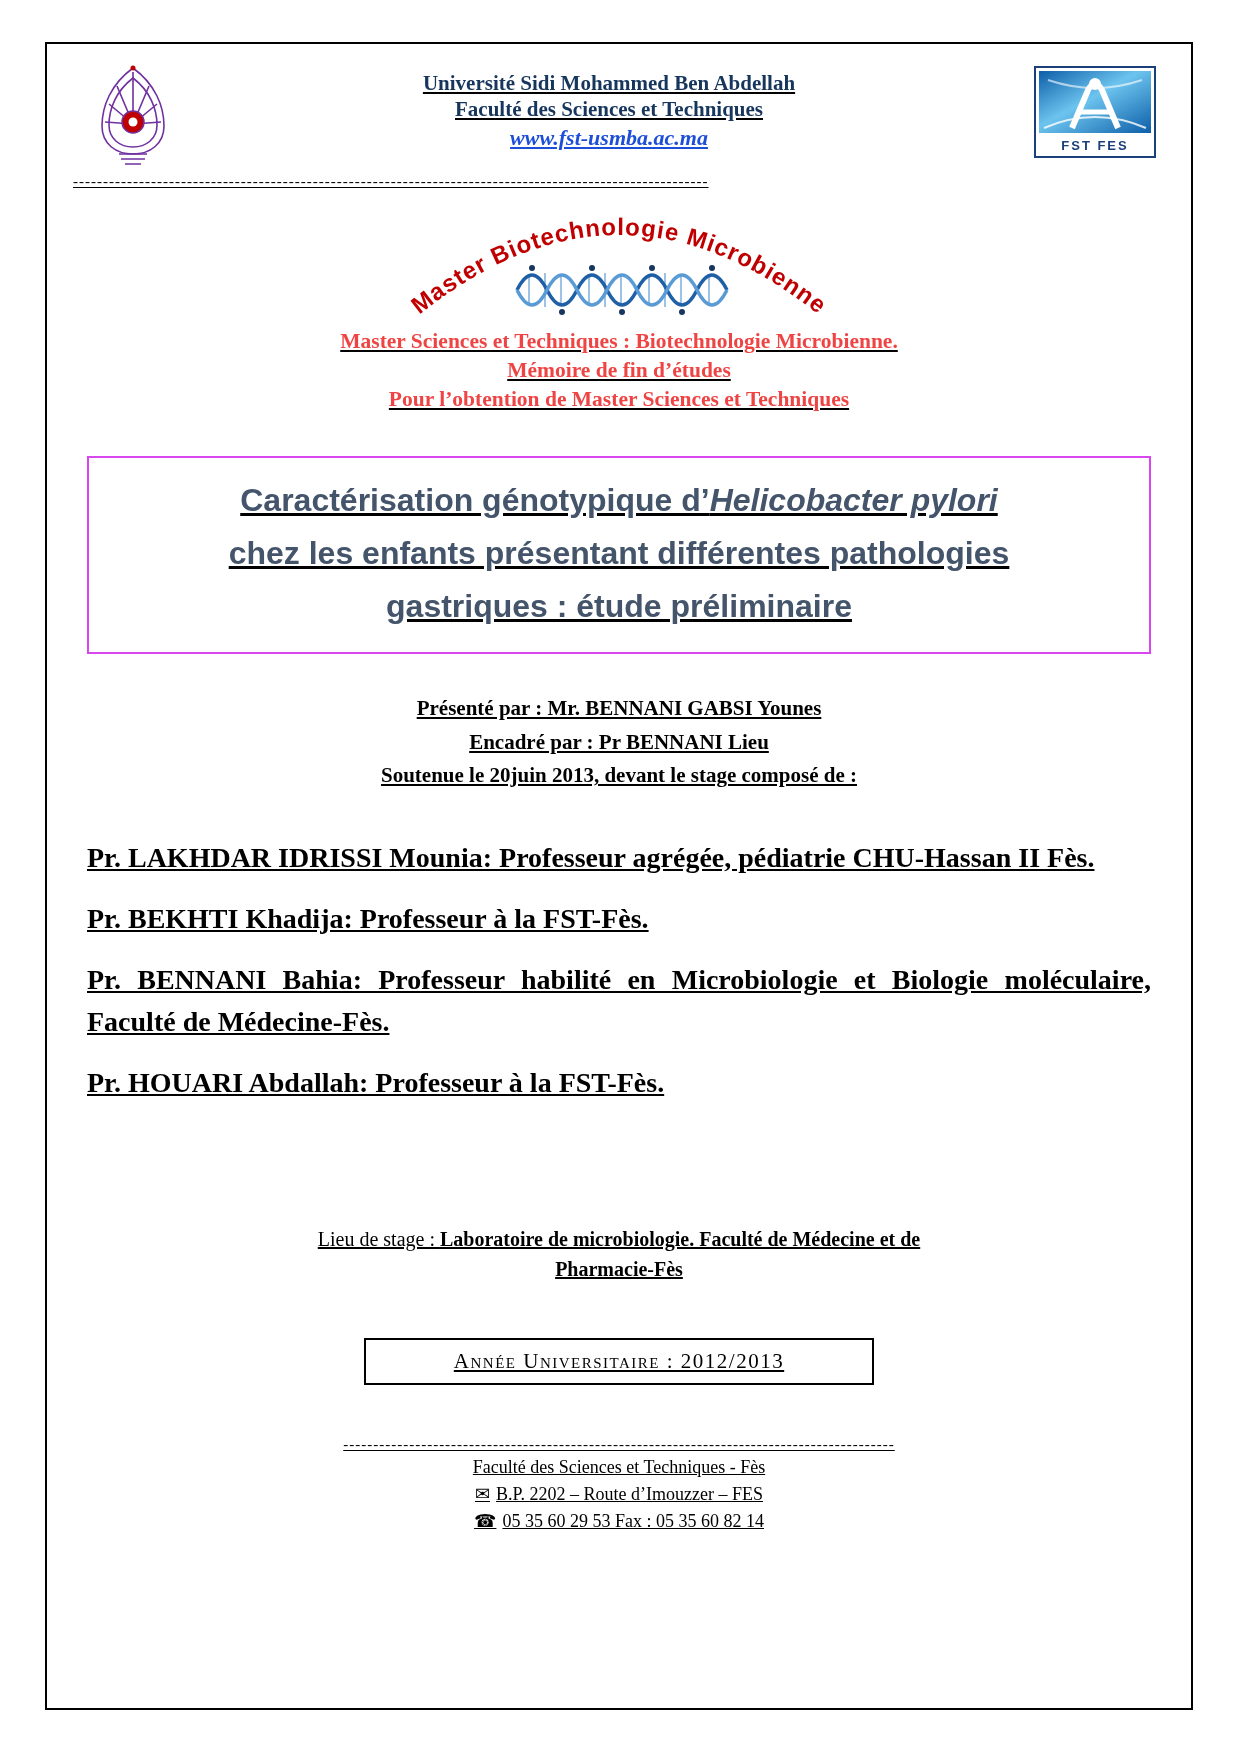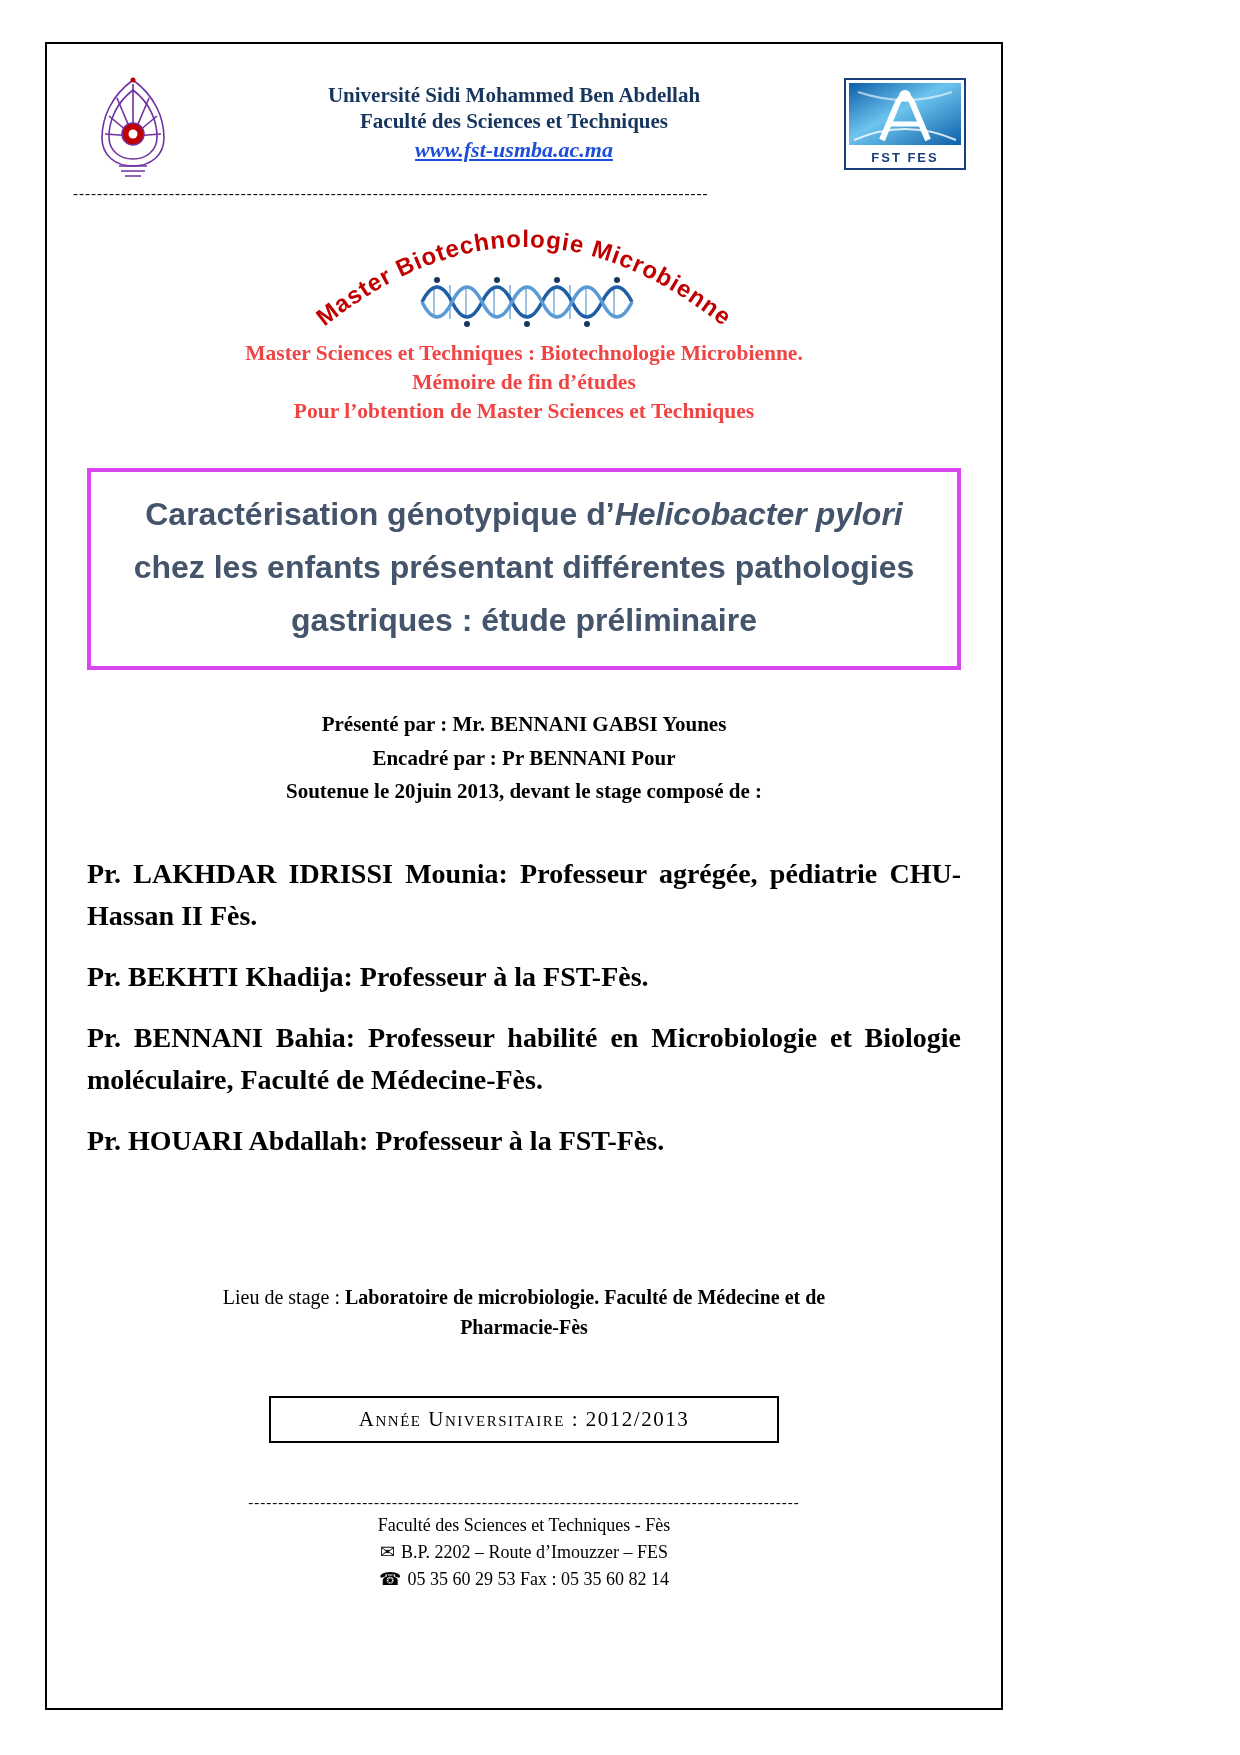--- a/index.html
+++ b/index.html
@@ -1,43 +1,43 @@
 <!DOCTYPE html>
 <html><head>
 <meta charset="utf-8">
 <style>
   html,body{margin:0;padding:0;background:#ffffff;}
   body{
     width:1240px;height:1755px;position:relative;
     font-family:"Liberation Serif", serif;color:#000;
   }
   .page-border{
-    position:absolute;left:45px;top:42px;width:958px;height:1668px;
+    position:absolute;left:45px;top:42px;width:1148px;height:1668px;
     border:2px solid #000;box-sizing:border-box;
-    padding:28px 26px;overflow:hidden;
+    padding:16px 26px;overflow:hidden;text-decoration:underline;
   }
   
   .header-row{display:flex;align-items:flex-start;}
   .header-left{width:120px;display:flex;justify-content:center;padding-top:4px;}
   .header-center{flex:1;text-align:center;padding-top:10px;}
   .header-right{width:140px;display:flex;justify-content:center;padding-top:6px;}
   .uni-line{font-size:21px;font-weight:bold;color:#17365D;line-height:1.25;}
   .website{font-size:22px;font-weight:bold;font-style:italic;color:#1d4ed8;text-decoration:underline;margin-top:2px;display:inline-block;}
   .dashline{
     font-size:15px;letter-spacing:1px;white-space:nowrap;overflow:hidden;
     text-align:left;color:#000;margin-top:6px;line-height:1;
   }
   .dashline.bottom{width:88%;margin:52px auto 0;text-align:center;}
   
   .master-logo{display:block;margin:4px auto 0;}
   .program{ text-align:center;margin-top:2px; }
   .program p{margin:4px 0;font-size:21.5px;font-weight:bold;color:#ef4444;}
   
   .title-box{
-    margin:44px 14px 0;border:4px solid #d946ef;
+    margin:44px 14px 0;border:2px solid #d946ef;
     padding:16px 12px 20px;text-align:center;
     font-family:"Liberation Sans", sans-serif;
     font-size:32px;font-weight:bold;color:#44546A;line-height:1.65;
   }
   .title-box .it{font-style:italic;}
   
   .presentation{margin-top:40px;text-align:center;}
   .presentation p{margin:4px 0;font-size:21px;font-weight:bold;line-height:1.4;}
   
   .jury{margin:46px 14px 0;}
@@ -152,21 +152,21 @@
   </div>
 
   <div class="title-box">
     <div><span>Caractérisation génotypique d’</span><span class="it">Helicobacter pylori</span></div>
     <div>chez les enfants présentant différentes pathologies</div>
     <div>gastriques : étude préliminaire</div>
   </div>
 
   <div class="presentation">
     <p>Présenté par : Mr. BENNANI GABSI Younes</p>
-    <p>Encadré par : Pr BENNANI Pour</p>
+    <p>Encadré par : Pr BENNANI Lieu</p>
     <p>Soutenue le 20juin 2013, devant le stage composé de :</p>
   </div>
 
   <div class="jury">
     <p>Pr. LAKHDAR IDRISSI Mounia: Professeur agrégée,  pédiatrie CHU-Hassan II Fès.</p>
     <p>Pr. BEKHTI Khadija: Professeur à la FST-Fès.</p>
     <p>Pr.  BENNANI Bahia:  Professeur  habilité  en  Microbiologie  et  Biologie  moléculaire, Faculté de Médecine-Fès.</p>
     <p>Pr. HOUARI Abdallah: Professeur à la FST-Fès.</p>
   </div>
 

